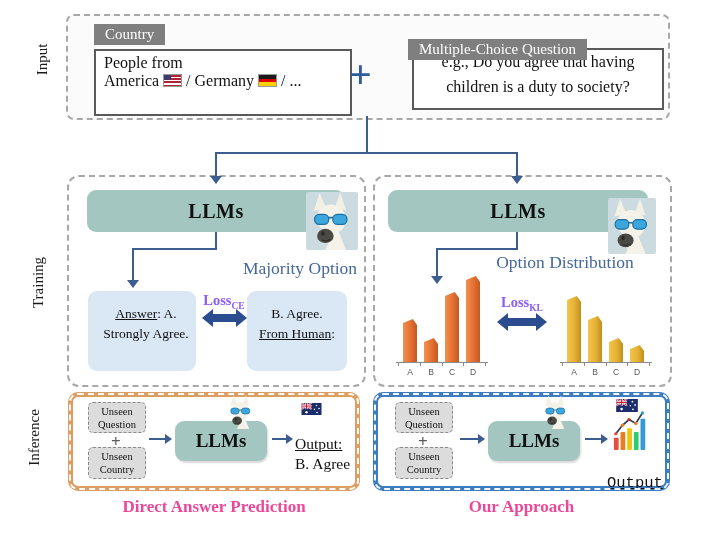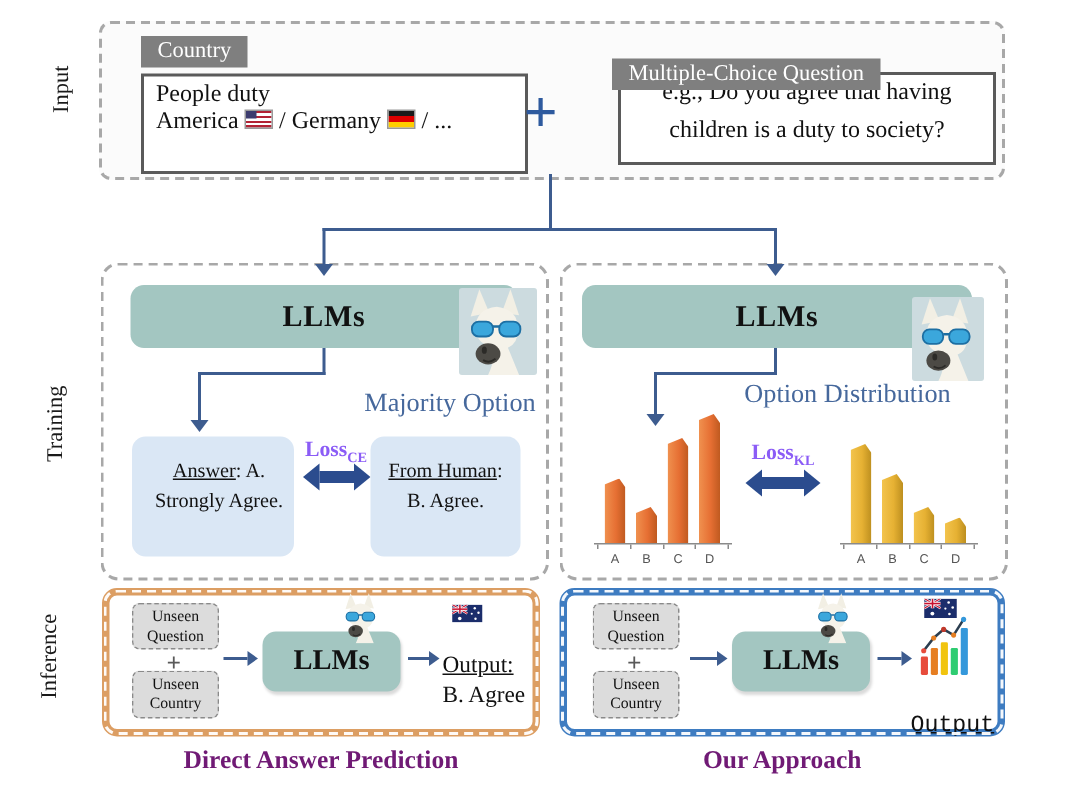--- a/index.html
+++ b/index.html
@@ -50,21 +50,21 @@
   .inf-blue{border:5px solid #3e7cc1;}
   .inf-box::after{content:"";position:absolute;inset:-4px;border:2px dashed rgba(255,255,255,.95);
                   border-radius:9px;pointer-events:none;}
   .unseen{position:absolute;background:#dcdcdc;border:1.5px dashed #8a8a8a;border-radius:5px;
           width:56px;text-align:center;font-size:10.5px;line-height:1.25;padding-top:2px;}
   .plus-sm{position:absolute;font-size:17px;font-weight:bold;color:#5a5a5a;line-height:1;}
   .llm-sm{position:absolute;background:#a3c6c1;border-radius:9px;display:flex;align-items:center;
           justify-content:center;font-size:19px;font-weight:600;box-shadow:1px 2px 2px rgba(0,0,0,.15);}
   .out-text{position:absolute;font-size:15.5px;line-height:1.3;margin-top:16px;}
   .out-text .u{text-decoration:underline;}
-  .caption{position:absolute;text-align:center;font-size:17px;font-weight:bold;color:#701a75;}
+  .caption{position:absolute;text-align:center;font-size:17px;font-weight:bold;color:#ec4899;}
   .llama{position:absolute;z-index:4;}
   .llama-bg{background:#ccdbdf;border-radius:2px;}
   .flag-au{position:absolute;z-index:5;}
   .chart-icon{position:absolute;z-index:4;}
   .flag-inline{display:inline-block;width:17px;height:11px;vertical-align:-1px;position:relative;}
   .flag-us{background:repeating-linear-gradient(180deg,#b22234 0 1.6px,#fff 1.6px 3.2px);
            border:.5px solid #999;}
   .flag-us i{position:absolute;left:0;top:0;width:7px;height:5px;background:#3c3b6e;display:block;}
   .flag-de{background:linear-gradient(180deg,#1a1a1a 0 33%,#d00 33% 66%,#ffce00 66% 100%);
            border:.5px solid #999;}
@@ -122,21 +122,21 @@
 <div id="stage">
 
   <div class="side-label" style="left:2px;top:51px;">Input</div>
   <div class="side-label" style="left:-2px;top:274px;">Training</div>
   <div class="side-label" style="left:-6px;top:429px;">Inference</div>
 
   <div class="dash-box" style="left:66px;top:14px;width:600px;height:102px;"></div>
 
   <div class="tab" style="left:94px;top:24px;">Country</div>
   <div class="white-box" style="left:94px;top:49px;width:238px;height:57px;padding:3px 8px;">
-    <div>People duty</div>
+    <div>People from</div>
     <div>
       <span>America</span>
       <span class="flag-inline flag-us"><i></i></span>
       <span>/ Germany</span>
       <span class="flag-inline flag-de"></span>
       <span>/ ...</span>
     </div>
   </div>
 
   <div class="plus-big" style="left:349px;top:55px;">+</div>
@@ -177,22 +177,22 @@
   <div class="loss" style="left:199px;top:292px;width:50px;">
     <span>Loss</span><sub>CE</sub>
   </div>
   <div class="dbl-arrow" style="left:202px;top:309px;width:45px;">
     <div class="hL"></div>
       <div class="bar"></div>
       <div class="hR"></div>
   </div>
 
   <div class="ans-box" style="left:247px;top:291px;width:100px;height:67px;padding-top:13px;text-align:center;">
+    <div>B. Agree.</div>
     <div><span style="text-decoration:underline">From Human</span><span>:</span></div>
-    <div>B. Agree.</div>
   </div>
 
   <div class="train-box" style="left:373px;top:175px;width:295px;height:208px;"></div>
   <div class="llm-bar" style="left:388px;top:190px;width:260px;height:42px;">
     <span>LLMs</span>
   </div>
   <svg class="llama llama-bg" style="left:608px;top:198px;width:48px;height:56px;">
       <use href="#llama"></use>
     </svg>
 

